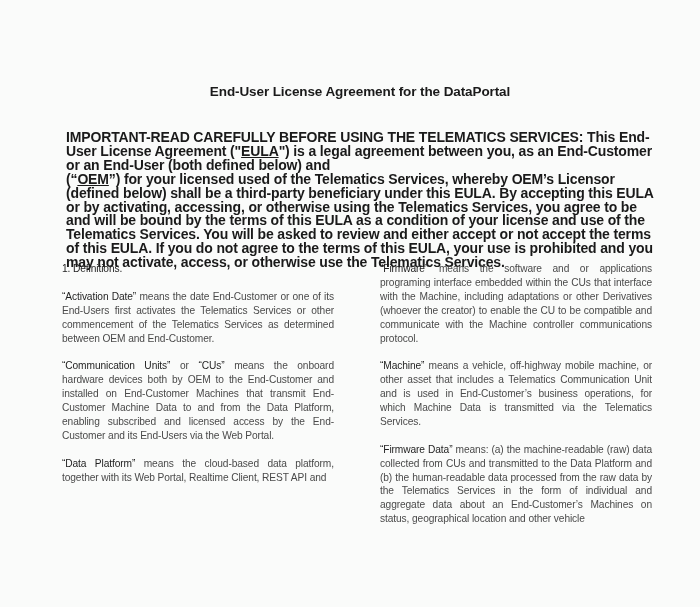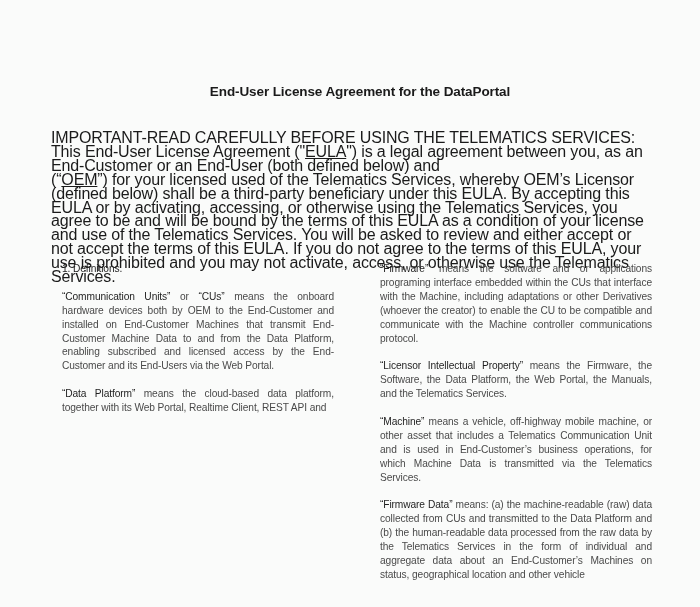--- a/index.html
+++ b/index.html
@@ -27,26 +27,26 @@
       width: 700px;
       text-align: center;
       font-weight: bold;
       font-size: 13.5px;
       color: #1a1a1a;
       letter-spacing: -0.1px;
     }
     .intro {
       position: absolute;
       top: 131px;
-      left: 41px;
+      left: 56px;
       width: 596px;
-      font-size: 16px;
+      font-size: 14px;
       line-height: 13.9px;
       color: #1a1a1a;
-      font-weight: normal;
+      font-weight: bold;
       letter-spacing: -0.15px;
     }
     .intro .u { text-decoration: underline; }
     .col {
       position: absolute;
       top: 262px;
       width: 272px;
       font-size: 10.2px;
       line-height: 13.9px;
       color: #4a4a4a;
@@ -73,41 +73,41 @@
 
 <div class="page">
 
   <div class="title">End-User License Agreement for the DataPortal</div>
 
   <div class="intro"><span>IMPORTANT-READ CAREFULLY BEFORE USING THE TELEMATICS SERVICES: This End-User License Agreement ("</span><span class="u">EULA</span><span>") is a legal agreement between you, as an End-Customer or an End-User (both defined below) and</span><br><span>(“</span><span class="u">OEM</span><span>”) for your licensed used of the Telematics Services, whereby OEM’s Licensor (defined below) shall be a third-party beneficiary under this EULA. By accepting this EULA or by activating, accessing, or otherwise using the Telematics Services, you agree to be and will be bound by the terms of this EULA as a condition of your license and use of the Telematics Services. You will be asked to review and either accept or not accept the terms of this EULA. If you do not agree to the terms of this EULA, your use is prohibited and you may not activate, access, or otherwise use the Telematics Services.</span></div>
 
   <div class="col left">
     <div class="heading">1.  Definitions.</div>
 
+    <div class="para">
+      <span class="term">“Activation Date”</span><span> means the date End-Customer or one of its End-Users first activates the Telematics Services or other commencement of the Telematics Services as determined between OEM and End-Customer.</span>
+    </div>
 
     <div class="para">
       <span class="term">“Communication Units”</span><span> or </span><span class="term">“CUs”</span><span> means the onboard hardware devices both by OEM to the End-Customer and installed on End-Customer Machines that transmit End-Customer Machine Data to and from the Data Platform, enabling subscribed and licensed access by the End-Customer and its End-Users via the Web Portal.</span>
     </div>
 
 
 
     <div class="para">
       <span class="term">“Data Platform”</span><span> means the cloud-based data platform, together with its Web Portal, Realtime Client, REST API and</span>
     </div>
   </div>
 
   <div class="col right">
     <div class="para">
       <span class="term">“Firmware”</span><span> means the software and or applications programing interface embedded within the CUs that interface with the Machine, including adaptations or other Derivatives (whoever the creator) to enable the CU to be compatible and communicate with the Machine controller communications protocol.</span>
     </div>
 
 
-    <div class="para">
-      <span class="term">“Licensor Intellectual Property”</span><span> means the Firmware, the Software, the Data Platform, the Web Portal, the Manuals, and the Telematics Services.</span>
-    </div>
 
     <div class="para">
       <span class="term">“Machine”</span><span> means a vehicle, off-highway mobile machine, or other asset that includes a Telematics Communication Unit and is used in End-Customer’s business operations, for which Machine Data is transmitted via the Telematics Services.</span>
     </div>
 
     <div class="para">
       <span class="term">“Firmware Data”</span><span> means: (a) the machine-readable (raw) data collected from CUs and transmitted to the Data Platform and (b) the human-readable data processed from the raw data by the Telematics Services in the form of individual and aggregate data about an End-Customer’s Machines on status, geographical location and other vehicle</span>
     </div>
   </div>
 

